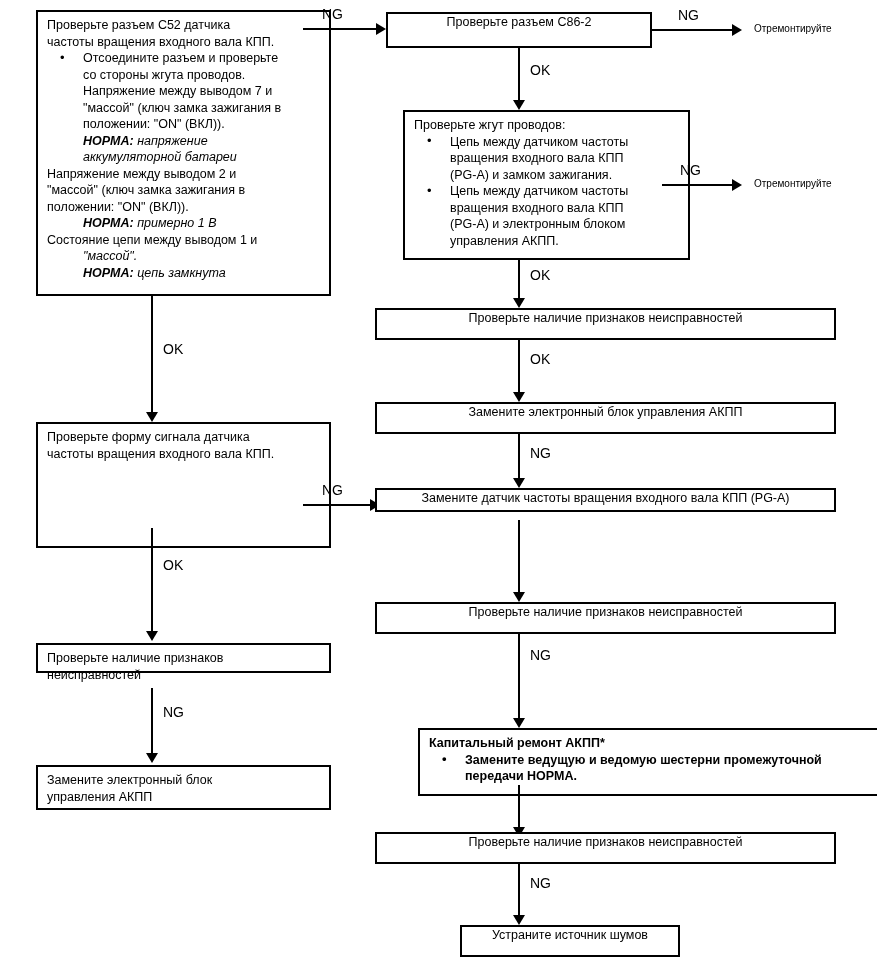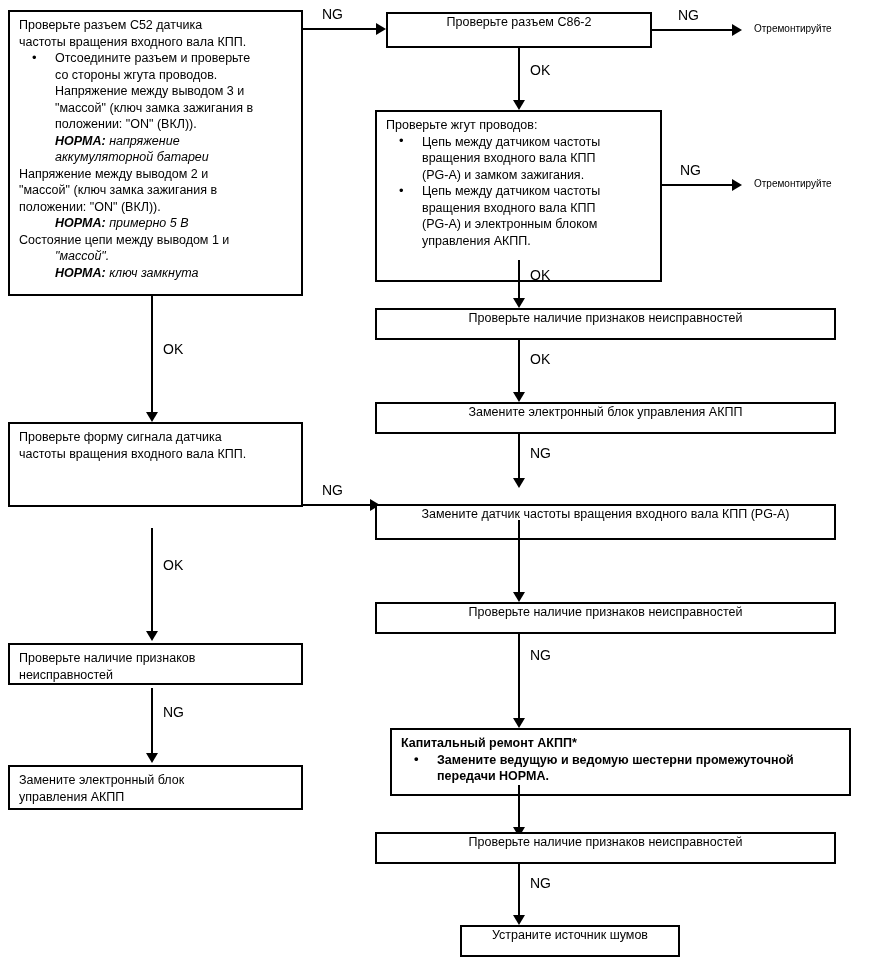--- a/index.html
+++ b/index.html
@@ -22,20 +22,21 @@
     position: absolute;
     box-sizing: border-box;
     border: 2px solid #000000;
     background: #ffffff;
     font-size: 12.5px;
     line-height: 16.5px;
     color: #000000;
   }
   .box.pad {
     padding: 5px 8px 5px 9px;
+    margin-left: 28px;
   }
   .box.center {
     display: flex;
     align-items: flex-start;
     justify-content: center;
     text-align: center;
   }
   .box .title {
     display: block;
     white-space: pre-line;
@@ -117,57 +118,57 @@
 <body>
 
 <div id="canvas">
 
   <div class="box pad" style="left:8px; top:10px; width:295px; height:286px;">
     <span class="title">Проверьте разъем C52 датчика
 частоты вращения входного вала КПП.</span>
     <ul class="bullets">
       <li>Отсоедините разъем и проверьте
 со стороны жгута проводов.
-Напряжение между выводом 3 и
+Напряжение между выводом 7 и
 "массой" (ключ замка зажигания в
 положении: "ON" (ВКЛ)).</li>
     </ul>
     <div class="indent"><b class="norma">НОРМА:</b> <span>напряжение
 аккумуляторной батареи</span></div>
     <div class="plainline">Напряжение между выводом 2 и
 "массой" (ключ замка зажигания в
 положении: "ON" (ВКЛ)).</div>
-    <div class="indent"><b class="norma">НОРМА:</b> <span>примерно 5 В</span></div>
+    <div class="indent"><b class="norma">НОРМА:</b> <span>примерно 1 В</span></div>
     <div class="plainline">Состояние цепи между выводом 1 и</div>
     <div class="indent">"массой".</div>
-    <div class="indent"><b class="norma">НОРМА:</b> <span>ключ замкнута</span></div>
+    <div class="indent"><b class="norma">НОРМА:</b> <span>цепь замкнута</span></div>
   </div>
 
   <div class="hline" style="left:303px; top:28px; width:78px;"></div>
   <div class="arrow-right" style="left:376px; top:23px;"></div>
   <div class="edge-label" style="left:322px; top:7px;">NG</div>
 
   <div class="vline" style="left:151px; top:296px; width:2px; height:118px;"></div>
   <div class="arrow-down" style="left:146px; top:412px;"></div>
   <div class="edge-label" style="left:163px; top:342px;">OK</div>
 
-  <div class="box pad" style="left:8px; top:422px; width:295px; height:85px;">
+  <div class="box pad" style="left:8px; top:422px; width:295px; height:126px;">
     <span class="title">Проверьте форму сигнала датчика
 частоты вращения входного вала КПП.</span>
   </div>
 
   <div class="hline" style="left:303px; top:504px; width:72px;"></div>
   <div class="arrow-right" style="left:370px; top:499px;"></div>
   <div class="edge-label" style="left:322px; top:483px;">NG</div>
 
   <div class="vline" style="left:151px; top:528px; width:2px; height:105px;"></div>
   <div class="arrow-down" style="left:146px; top:631px;"></div>
   <div class="edge-label" style="left:163px; top:558px;">OK</div>
 
-  <div class="box pad" style="left:8px; top:643px; width:295px; height:42px;">
+  <div class="box pad" style="left:8px; top:643px; width:295px; height:30px;">
     <span class="title">Проверьте наличие признаков
 неисправностей</span>
   </div>
 
   <div class="vline" style="left:151px; top:688px; width:2px; height:67px;"></div>
   <div class="arrow-down" style="left:146px; top:753px;"></div>
   <div class="edge-label" style="left:163px; top:705px;">NG</div>
 
   <div class="box pad" style="left:8px; top:765px; width:295px; height:45px;">
     <span class="title">Замените электронный блок
@@ -180,21 +181,21 @@
 
   <div class="hline" style="left:652px; top:29px; width:85px;"></div>
   <div class="arrow-right" style="left:732px; top:24px;"></div>
   <div class="edge-label" style="left:678px; top:8px;">NG</div>
   <div class="endlabel" style="left:754px; top:21px;">Отремонтируйте</div>
 
   <div class="vline" style="left:518px; top:48px; width:2px; height:54px;"></div>
   <div class="arrow-down" style="left:513px; top:100px;"></div>
   <div class="edge-label" style="left:530px; top:63px;">OK</div>
 
-  <div class="box pad" style="left:375px; top:110px; width:287px; height:172px;">
+  <div class="box pad" style="left:375px; top:110px; width:287px; height:150px;">
     <span class="title">Проверьте жгут проводов:</span>
     <ul class="bullets">
       <li>Цепь между датчиком частоты
 вращения входного вала КПП
 (PG-A) и замком зажигания.</li>
       <li>Цепь между датчиком частоты
 вращения входного вала КПП
 (PG-A) и электронным блоком
 управления АКПП.</li>
     </ul>
@@ -218,21 +219,21 @@
   <div class="edge-label" style="left:530px; top:352px;">OK</div>
 
   <div class="box center" style="left:375px; top:402px; width:461px; height:32px;">
     <span>Замените электронный блок управления АКПП</span>
   </div>
 
   <div class="vline" style="left:518px; top:434px; width:2px; height:46px;"></div>
   <div class="arrow-down" style="left:513px; top:478px;"></div>
   <div class="edge-label" style="left:530px; top:446px;">NG</div>
 
-  <div class="box center" style="left:375px; top:488px; width:461px; height:36px;margin-top:16px;">
+  <div class="box center" style="left:375px; top:488px; width:461px; height:24px;">
     <span>Замените датчик частоты вращения входного вала КПП (PG-A)</span>
   </div>
 
   <div class="vline" style="left:518px; top:520px; width:2px; height:74px;"></div>
   <div class="arrow-down" style="left:513px; top:592px;"></div>
 
   <div class="box center" style="left:375px; top:602px; width:461px; height:32px;">
     <span>Проверьте наличие признаков неисправностей</span>
   </div>
 

